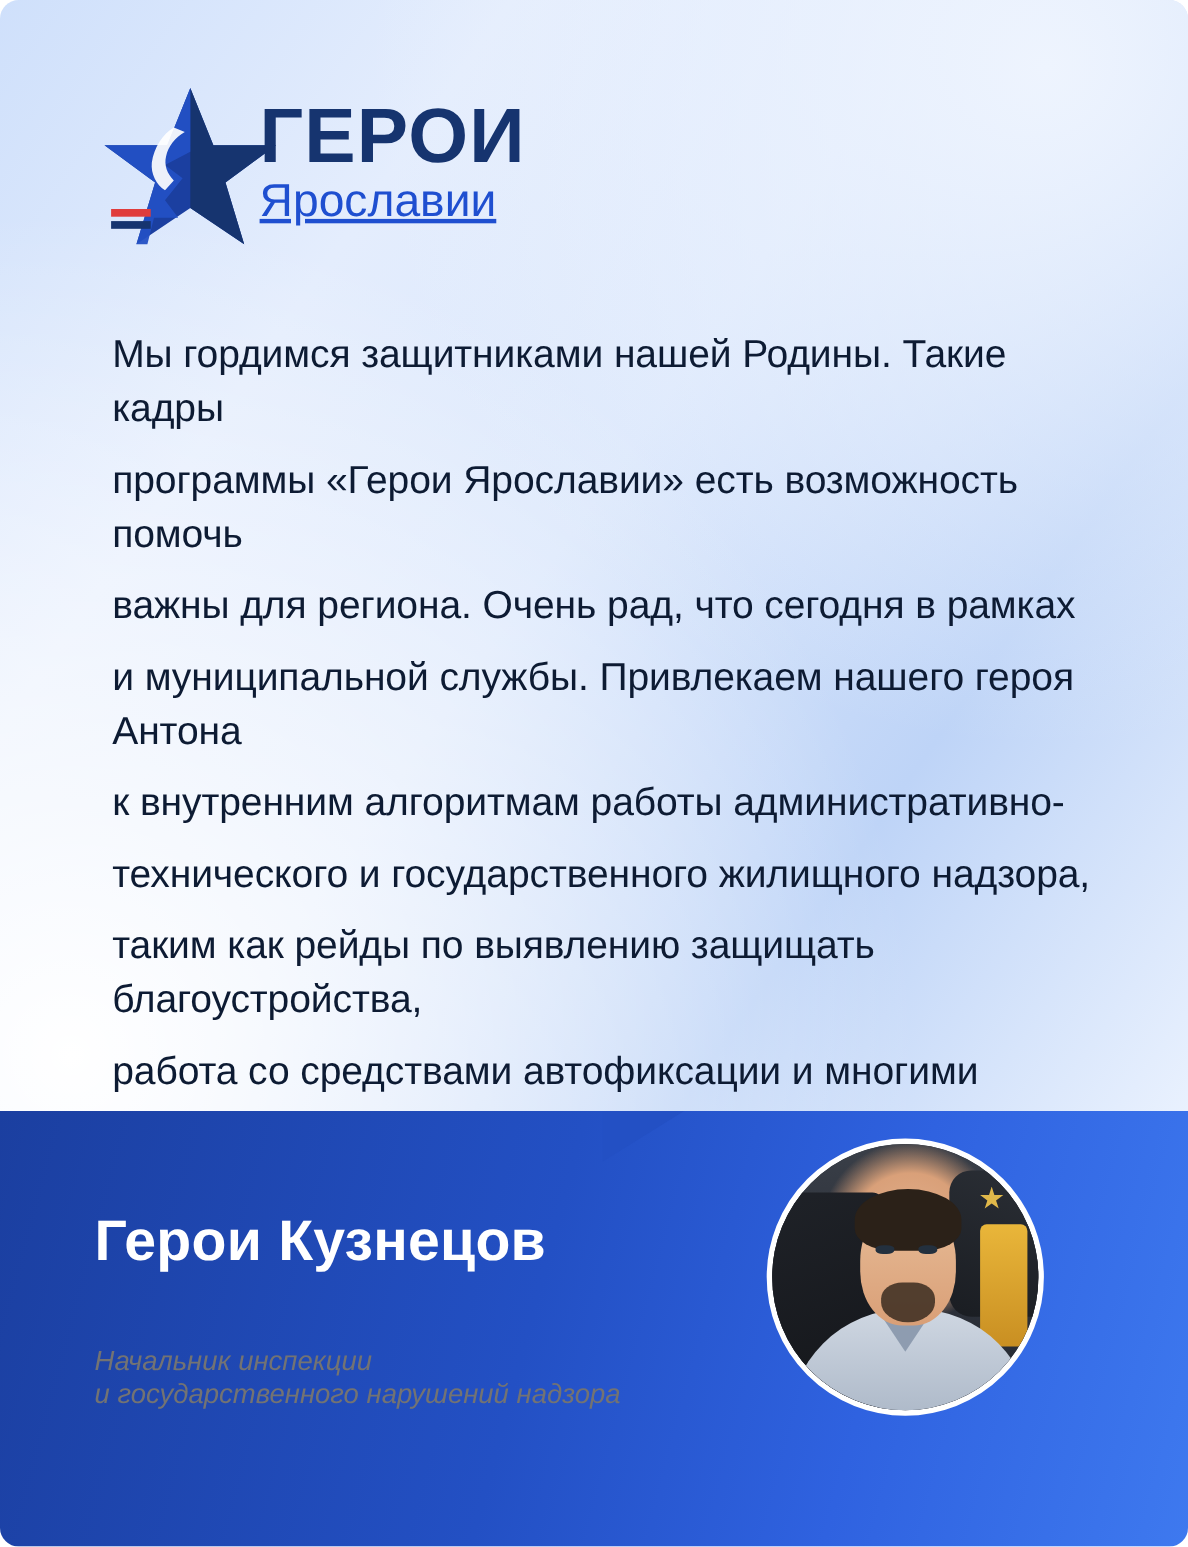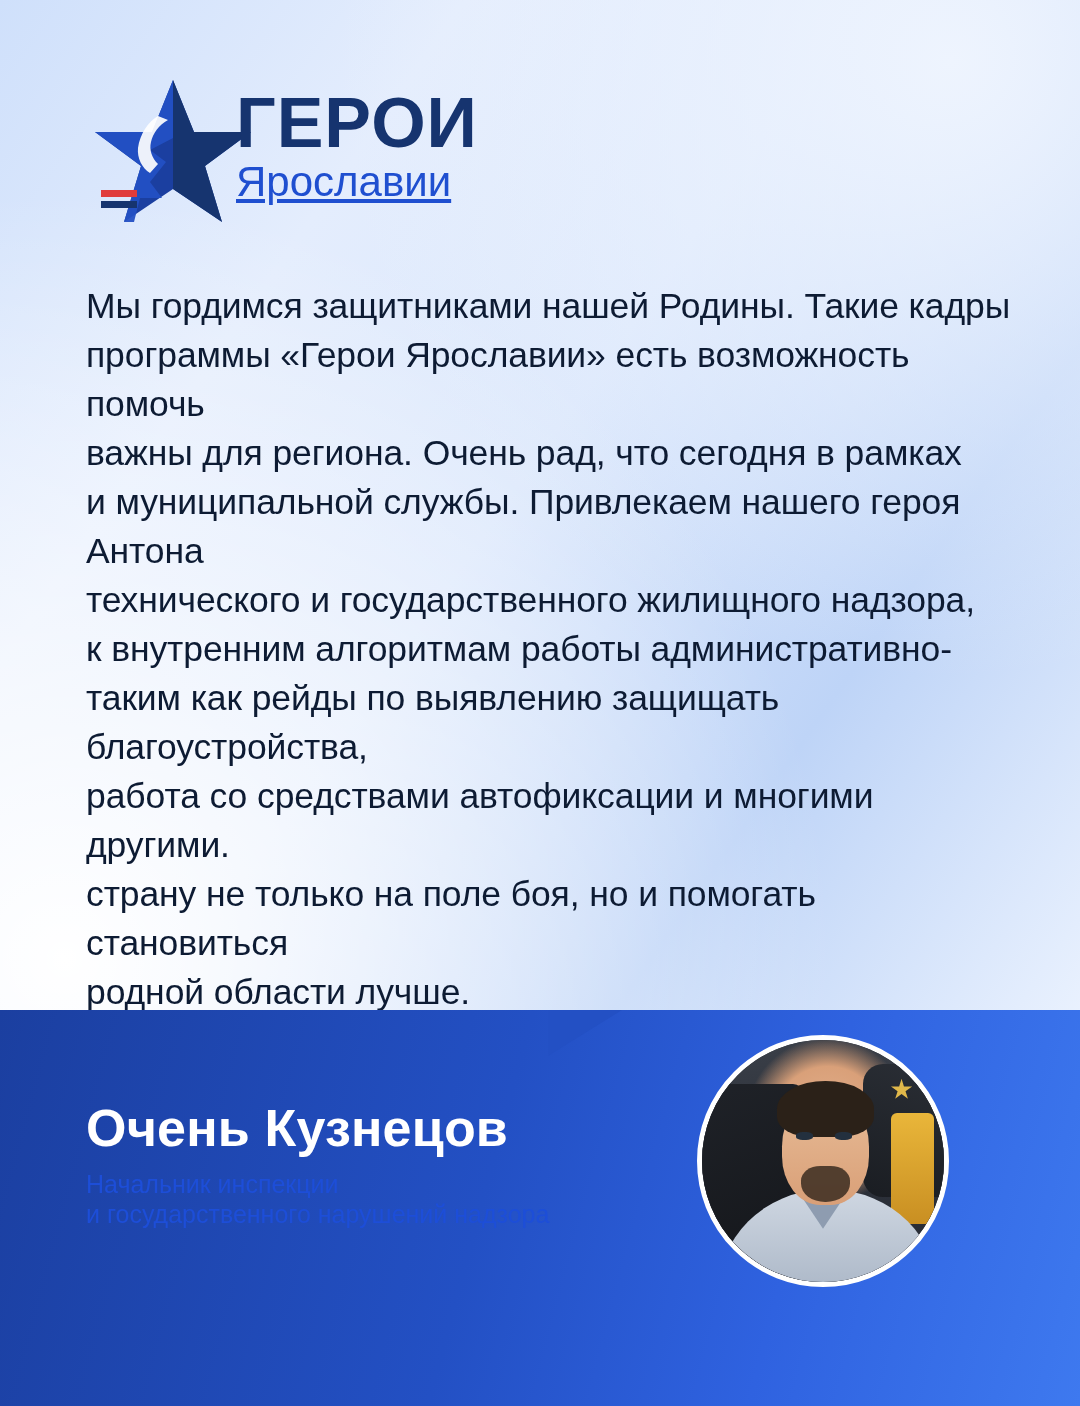--- a/index.html
+++ b/index.html
@@ -13,20 +13,21 @@
     font-family: "Liberation Sans", sans-serif;
     background: #ffffff;
     overflow: hidden;
   }
 
   .card {
     position: relative;
     width: 1080px;
     height: 1406px;
     overflow: hidden;
+    border-radius: 17px;
   }
 
   
   .top-area {
     position: absolute;
     left: 0;
     top: 0;
     width: 1080px;
     height: 1010px;
     background:
@@ -79,21 +80,21 @@
     position: absolute;
     left: 86px;
     top: 282px;
     width: 940px;
     font-size: 35.5px;
     line-height: 49px;
     color: #0d1b33;
     font-family: "Liberation Sans", sans-serif;
     letter-spacing: -0.1px;
   }
-  .quote p { margin: 0; }
+  .quote p { margin: 16px; }
 
   
   .bottom-panel {
     position: absolute;
     left: 0;
     top: 1010px;
     width: 1080px;
     height: 396px;
     background: linear-gradient(105deg, #1b3fa0 0%, #2350c4 45%, #2f62e0 72%, #3e79ef 100%);
   }
@@ -116,26 +117,27 @@
     top: 1098px;
     font-size: 52px;
     font-weight: bold;
     color: #ffffff;
     letter-spacing: 0.2px;
     font-family: "Liberation Sans", sans-serif;
   }
   .person-role {
     position: absolute;
     left: 86px;
-    top: 1169px;
+    top: 1222px;
     width: 520px;
     font-size: 25px;
     line-height: 30px;
-    color: #1d4ed8;
-    font-family: "Liberation Sans", sans-serif;
+    color: #737373;
+    font-family: "Liberation Sans", sans-serif;
+    font-style: italic;
   }
   .person-role div { white-space: nowrap; }
 
   
   .avatar {
     position: absolute;
     left: 697px;
     top: 1035px;
     width: 252px;
     height: 252px;
@@ -252,32 +254,32 @@
       <div class="logo-title">ГЕРОИ</div>
       <div class="logo-sub">Ярославии</div>
     </div>
   </div>
 
   <div class="quote">
     <p>Мы гордимся защитниками нашей Родины. Такие кадры</p>
     <p>программы «Герои Ярославии» есть возможность помочь</p>
     <p>важны для региона. Очень рад, что сегодня в рамках</p>
     <p>и муниципальной службы. Привлекаем нашего героя Антона</p>
+    <p>к внутренним алгоритмам работы административно-</p>
     <p>технического и государственного жилищного надзора,</p>
-    <p>к внутренним алгоритмам работы административно-</p>
     <p>таким как рейды по выявлению защищать благоустройства,</p>
     <p>работа со средствами автофиксации и многими другими.</p>
     <p>страну не только на поле боя, но и помогать становиться</p>
     <p>родной области лучше.</p>
   </div>
 
   <div class="bottom-panel"></div>
   <div class="bubble-tail"></div>
 
-  <div class="person-name">Очень Кузнецов</div>
+  <div class="person-name">Герои Кузнецов</div>
 
   <div class="person-role">
     <div>Начальник инспекции</div>
     <div>и государственного нарушений надзора</div>
   </div>
 
   <div class="avatar">
     <div class="avatar-photo">
       <div class="ph-chair-left"></div>
       <div class="ph-chair-right"></div>

